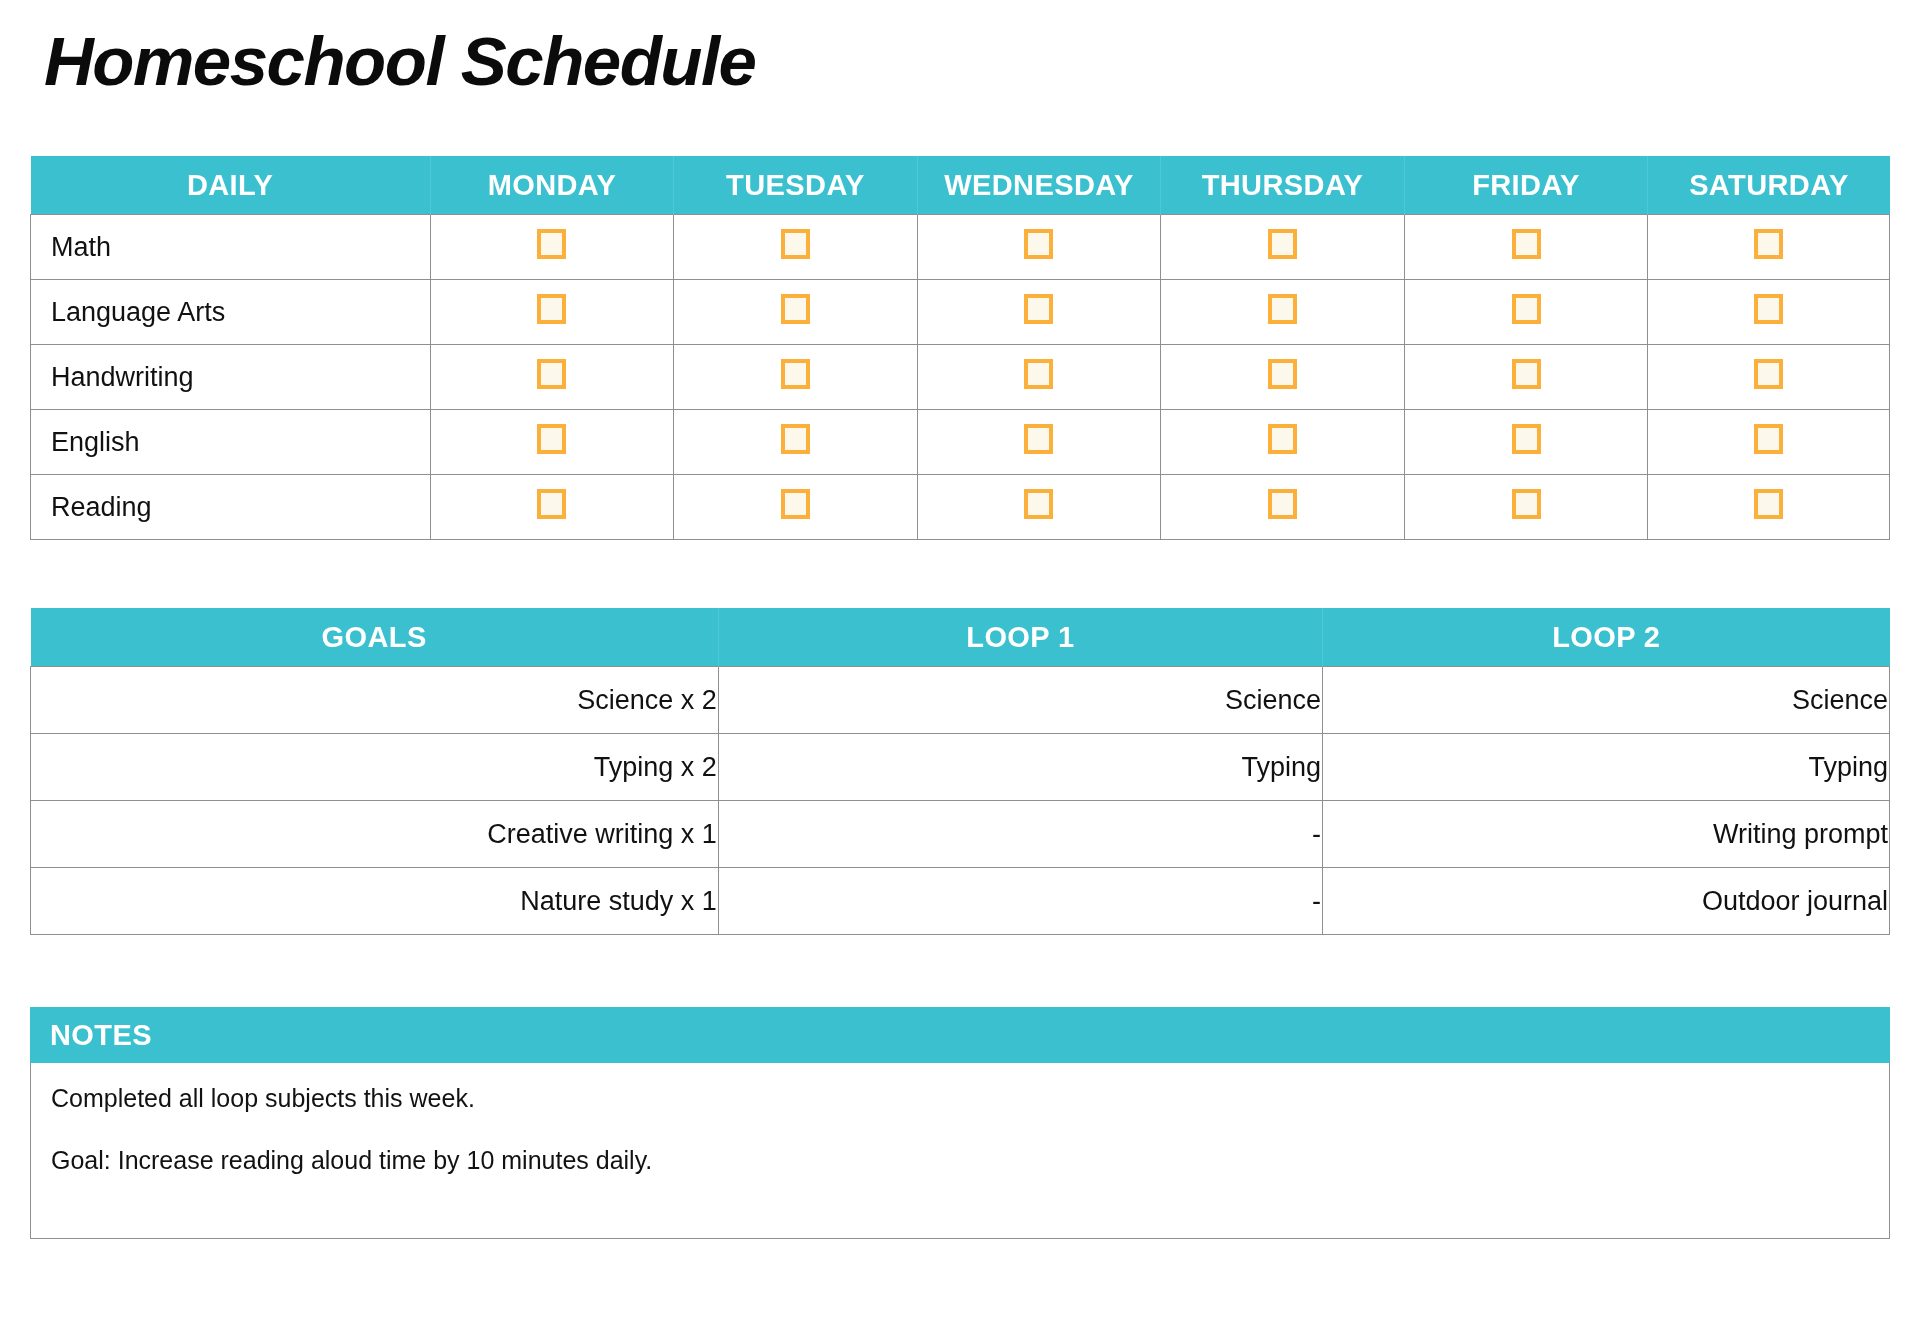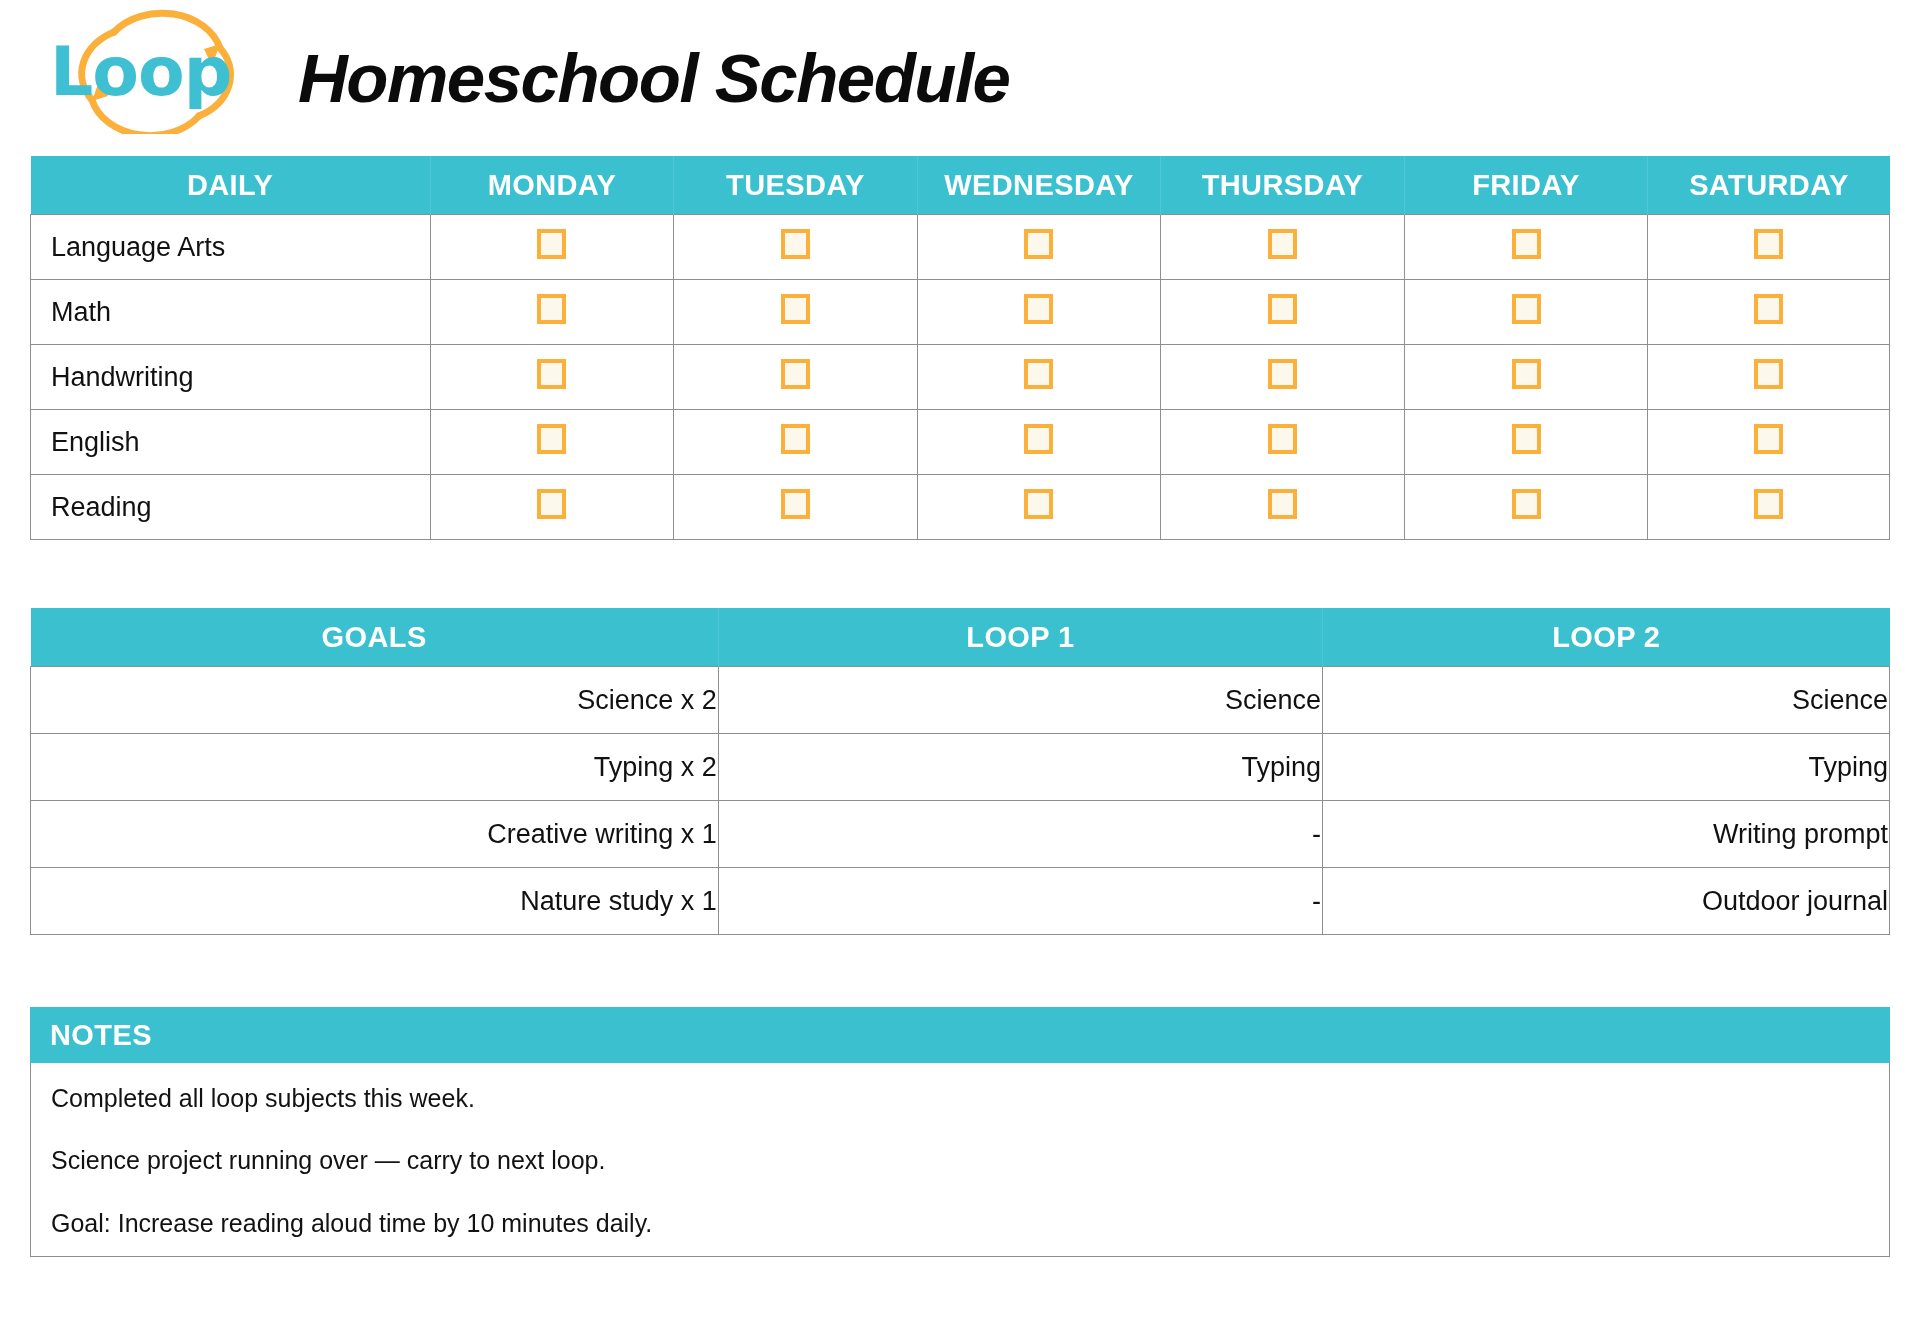--- a/index.html
+++ b/index.html
@@ -181,31 +181,20 @@
   }
   .note-line:last-child { margin-bottom: 0; }
 </style>
 </head>
 <body>
 
 <div class="page">
 
   <div class="header">
     <div class="brand">
-      <div class="logo">
-        <svg viewBox="0 0 228 126">
-          <path d="M48 92 A60 47 0 0 1 70 24" fill="none" stroke="#FBB03B" stroke-width="7" stroke-linecap="round"></path>
-          <path d="M70 24 A60 47 0 0 1 176 40" fill="none" stroke="#FBB03B" stroke-width="7" stroke-linecap="round"></path>
-          <path d="M176 40 A60 47 0 0 1 155 108" fill="none" stroke="#FBB03B" stroke-width="7" stroke-linecap="round"></path>
-          <path d="M155 108 A60 47 0 0 1 48 92" fill="none" stroke="#FBB03B" stroke-width="7" stroke-linecap="round"></path>
-          <path d="M56 70 L48 93 L64 88 Z" fill="#FBB03B"></path>
-          <path d="M168 58 L176 36 L160 41 Z" fill="#FBB03B"></path>
-        </svg>
-        <div class="logo-text">Loop</div>
-      </div>
       <div class="doc-title">Homeschool Schedule</div>
     </div>
 
   </div>
 
   <table class="tbl daily">
     <colgroup>
       <col style="width:21.5%">
         <col style="width:13.1%">
         <col style="width:13.1%">
@@ -220,30 +209,30 @@
           <th class="h-day">MONDAY</th>
           <th class="h-day">TUESDAY</th>
           <th class="h-day">WEDNESDAY</th>
           <th class="h-day">THURSDAY</th>
           <th class="h-day">FRIDAY</th>
           <th class="h-day">SATURDAY</th>
         </tr>
       </thead>
     <tbody id="daily-body">
         <tr>
+          <td class="subject">Math</td>
+          <td class="box-cell"><span class="chk"></span></td>
+          <td class="box-cell"><span class="chk"></span></td>
+          <td class="box-cell"><span class="chk"></span></td>
+          <td class="box-cell"><span class="chk"></span></td>
+          <td class="box-cell"><span class="chk"></span></td>
+          <td class="box-cell"><span class="chk"></span></td>
+        </tr>
+        <tr>
           <td class="subject">Language Arts</td>
-          <td class="box-cell"><span class="chk"></span></td>
-          <td class="box-cell"><span class="chk"></span></td>
-          <td class="box-cell"><span class="chk"></span></td>
-          <td class="box-cell"><span class="chk"></span></td>
-          <td class="box-cell"><span class="chk"></span></td>
-          <td class="box-cell"><span class="chk"></span></td>
-        </tr>
-        <tr>
-          <td class="subject">Math</td>
           <td class="box-cell"><span class="chk"></span></td>
           <td class="box-cell"><span class="chk"></span></td>
           <td class="box-cell"><span class="chk"></span></td>
           <td class="box-cell"><span class="chk"></span></td>
           <td class="box-cell"><span class="chk"></span></td>
           <td class="box-cell"><span class="chk"></span></td>
         </tr>
         <tr>
           <td class="subject">Handwriting</td>
           <td class="box-cell"><span class="chk"></span></td>
@@ -308,18 +297,17 @@
           <td>-</td>
           <td>Outdoor journal</td>
         </tr>
       </tbody>
   </table>
 
   <div class="notes">
     <div class="notes-head">NOTES</div>
     <div class="notes-body" id="notes-body">
         <div class="note-line">Completed all loop subjects this week.</div>
-        <div class="note-line">Science project running over — carry to next loop.</div>
         <div class="note-line">Goal: Increase reading aloud time by 10 minutes daily.</div>
       </div>
   </div>
 
 </div>
 
 </body></html>

